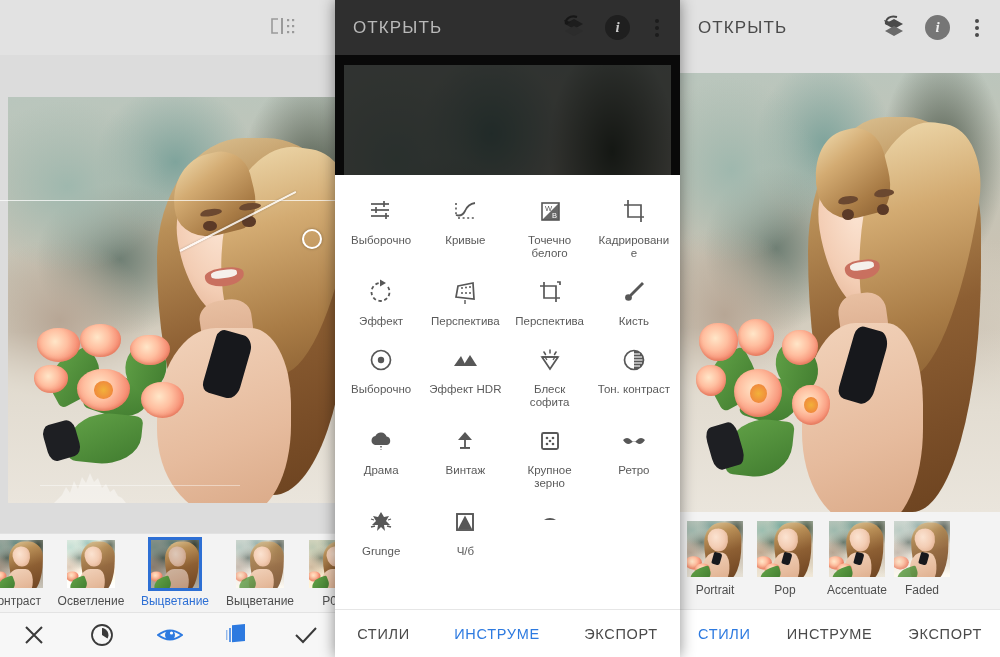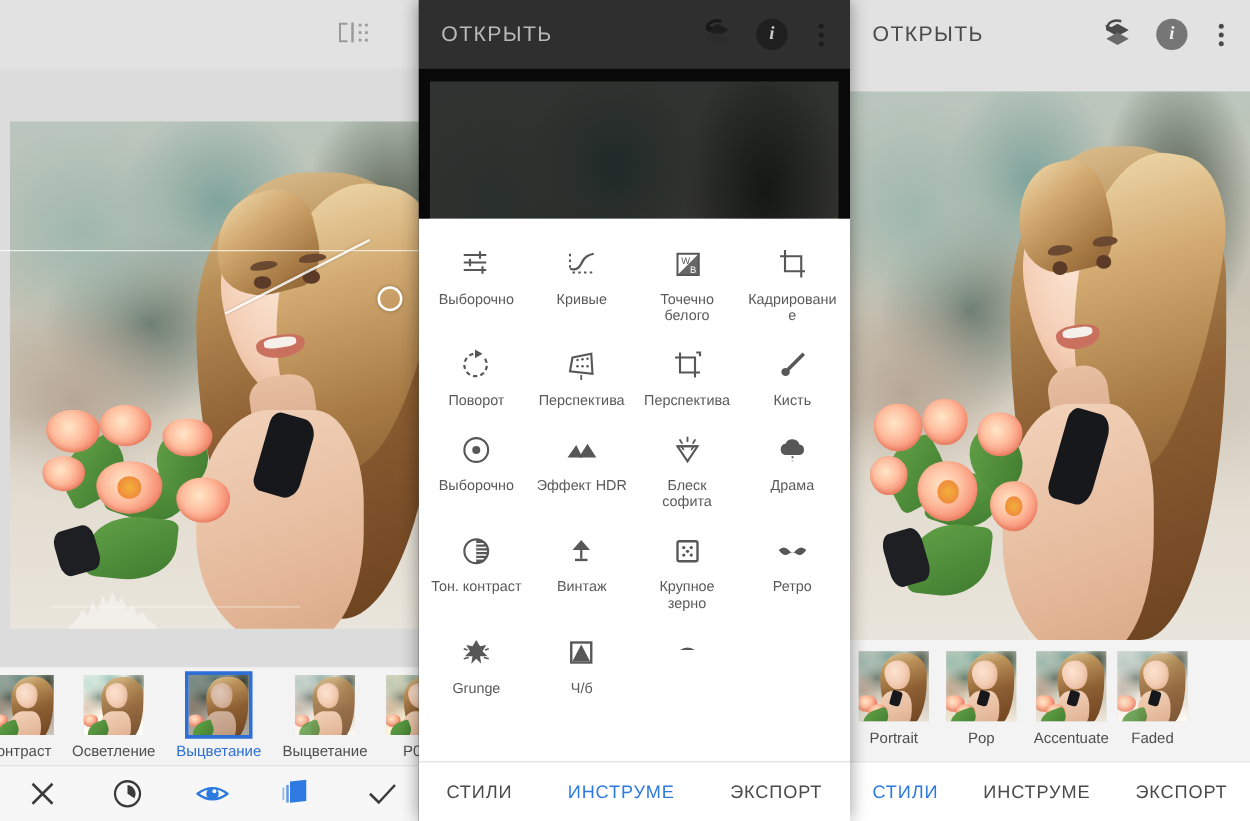--- a/index.html
+++ b/index.html
@@ -618,21 +618,21 @@
           <div class="tool-lbl">Кадрирование</div>
         </div>
 
         <div class="tool">
           <div class="tool-ic">
             <svg width="28" height="28" viewBox="0 0 28 28">
               <path d="M21 9 A9 9 0 1 1 14 5" stroke="#575757" stroke-width="1.8" fill="none" stroke-dasharray="3.4 2.6"></path>
               <path d="M13 1.5 L19 5 L13 8.5 Z" fill="#575757"></path>
             </svg>
           </div>
-          <div class="tool-lbl">Поворот</div>
+          <div class="tool-lbl">Эффект</div>
         </div>
 
         <div class="tool">
           <div class="tool-ic">
             <svg width="28" height="28" viewBox="0 0 28 28">
               <path d="M7 8 L22 5 L23 21 L5 19 Z" fill="none" stroke="#575757" stroke-width="1.7"></path>
               <g fill="#575757">
                   <circle cx="11" cy="10" r="1"></circle>
                   <circle cx="15" cy="9.4" r="1"></circle>
                   <circle cx="19" cy="9" r="1"></circle>
@@ -700,47 +700,47 @@
                   <path d="M20 6 L18.5 8.5"></path>
               </g>
             </svg>
           </div>
           <div class="tool-lbl">Блеск софита</div>
         </div>
 
         <div class="tool">
           <div class="tool-ic">
             <svg width="28" height="28" viewBox="0 0 28 28">
-              <path d="M8 18 A4.6 4.6 0 0 1 8.4 9 A6 6 0 0 1 19.6 9.6 A4.3 4.3 0 0 1 20 18 Z" fill="#575757"></path>
-              <path d="M14 19 L14 23" stroke="#575757" stroke-width="1.5" stroke-dasharray="1.5 2"></path>
-            </svg>
-          </div>
-          <div class="tool-lbl">Драма</div>
-        </div>
-
-        <div class="tool">
-          <div class="tool-ic">
-            <svg width="28" height="28" viewBox="0 0 28 28">
               <circle cx="14" cy="14" r="9.5" fill="none" stroke="#575757" stroke-width="1.7"></circle>
               <path d="M14 4.5 A9.5 9.5 0 0 1 14 23.5 Z" fill="#575757"></path>
               <g stroke="#ffffff" stroke-width="1.1">
                 <path d="M14 8 L20 8"></path>
                   <path d="M14 11 L22 11"></path>
                   <path d="M14 14 L22.5 14"></path>
                   <path d="M14 17 L22 17"></path>
                   <path d="M14 20 L20 20"></path>
               </g>
             </svg>
           </div>
           <div class="tool-lbl">Тон. контраст</div>
         </div>
 
         <div class="tool">
           <div class="tool-ic">
             <svg width="28" height="28" viewBox="0 0 28 28">
+              <path d="M8 18 A4.6 4.6 0 0 1 8.4 9 A6 6 0 0 1 19.6 9.6 A4.3 4.3 0 0 1 20 18 Z" fill="#575757"></path>
+              <path d="M14 19 L14 23" stroke="#575757" stroke-width="1.5" stroke-dasharray="1.5 2"></path>
+            </svg>
+          </div>
+          <div class="tool-lbl">Драма</div>
+        </div>
+
+        <div class="tool">
+          <div class="tool-ic">
+            <svg width="28" height="28" viewBox="0 0 28 28">
               <path d="M7 13 L14 5 L21 13 Z" fill="#575757"></path>
               <rect x="13.1" y="13" width="1.8" height="7" fill="#575757"></rect>
               <rect x="9" y="20" width="10" height="1.9" fill="#575757"></rect>
             </svg>
           </div>
           <div class="tool-lbl">Винтаж</div>
         </div>
 
         <div class="tool">
           <div class="tool-ic">

